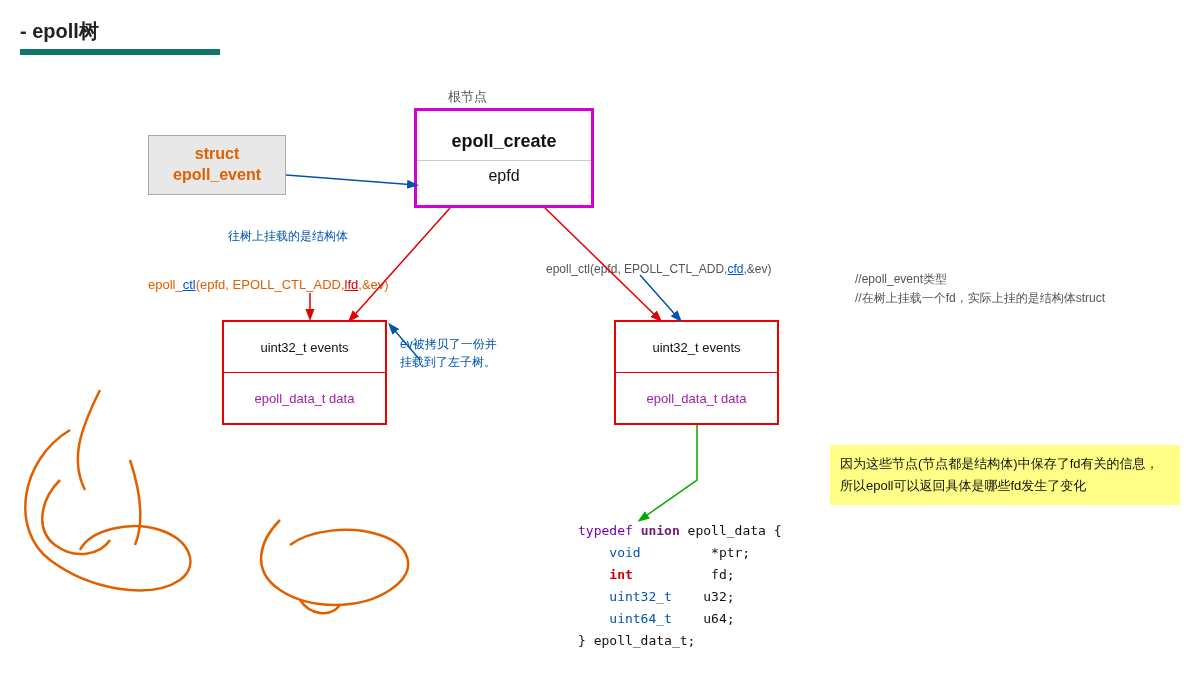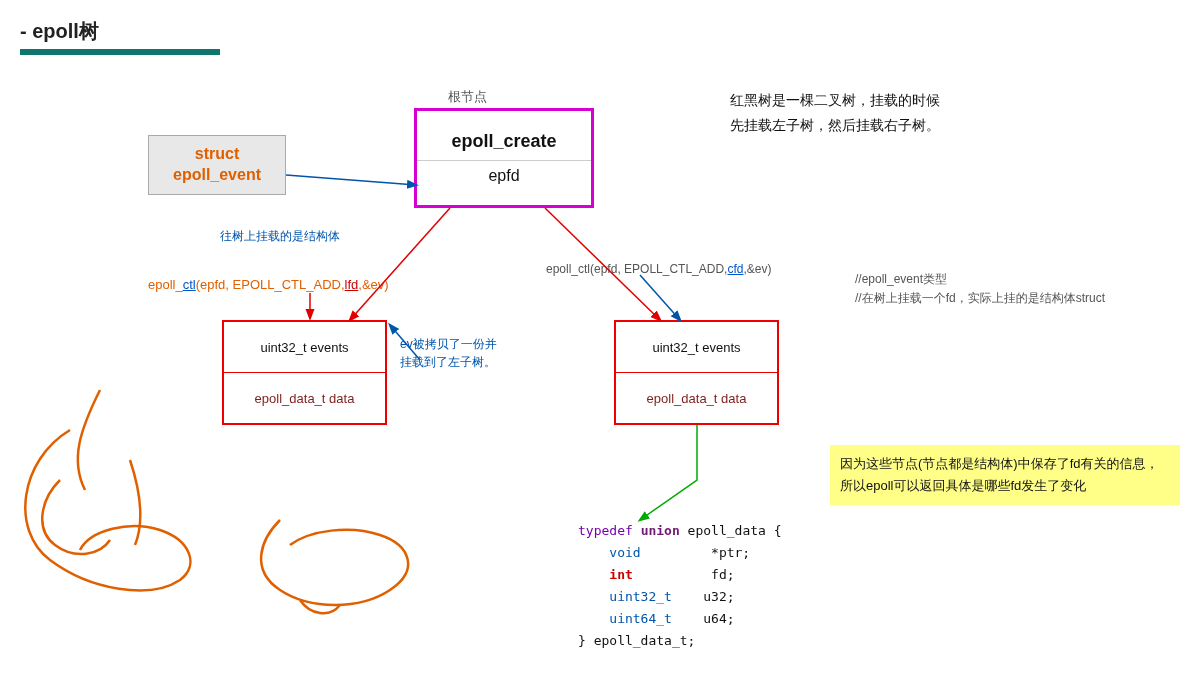--- a/index.html
+++ b/index.html
@@ -91,21 +91,21 @@
       font-size: 13px;
       color: #111;
       border-bottom: 1px solid #e00;
     }
     .node-box-bottom {
       flex: 1;
       display: flex;
       align-items: center;
       justify-content: center;
       font-size: 13px;
-      color: #7f1d1d;
+      color: #a21caf;
     }
 
     
     .right-node-box {
       position: absolute;
       top: 320px;
       left: 614px;
       width: 165px;
       height: 105px;
       border: 2px solid #e00;
@@ -178,21 +178,21 @@
       left: 400px;
       font-size: 12px;
       color: #0055aa;
       line-height: 1.5;
     }
 
     
     .mount-annotation {
       position: absolute;
       top: 228px;
-      left: 220px;
+      left: 228px;
       font-size: 12px;
       color: #0055aa;
     }
 
     
     .yellow-box {
       position: absolute;
       top: 445px;
       left: 830px;
       width: 350px;
@@ -261,24 +261,20 @@
   <div class="left-node-box">
     <div class="node-box-top">uint32_t  events</div>
     <div class="node-box-bottom">epoll_data_t data</div>
   </div>
 
   <div class="right-node-box">
     <div class="node-box-top">uint32_t  events</div>
     <div class="node-box-bottom">epoll_data_t data</div>
   </div>
 
-  <div class="rbt-info">
-    <div>红黑树是一棵二叉树，挂载的时候</div>
-    <div>先挂载左子树，然后挂载右子树。</div>
-  </div>
 
   <div class="epoll-ctl-left">
     <span style="color:#e06000;">epoll_<span style="color:#0055cc;text-decoration:underline;">ctl</span>(epfd, EPOLL_CTL_ADD,<span style="color:#cc0000;text-decoration:underline;">lfd</span>,&amp;ev)</span>
   </div>
 
   <div class="epoll-ctl-right">
     <span>epoll_ctl(epfd, EPOLL_CTL_ADD,<span class="blue" style="color:#0055cc;text-decoration:underline;">cfd</span>,&amp;ev)</span>
   </div>
 
   <div class="epoll-ctl-comment">

